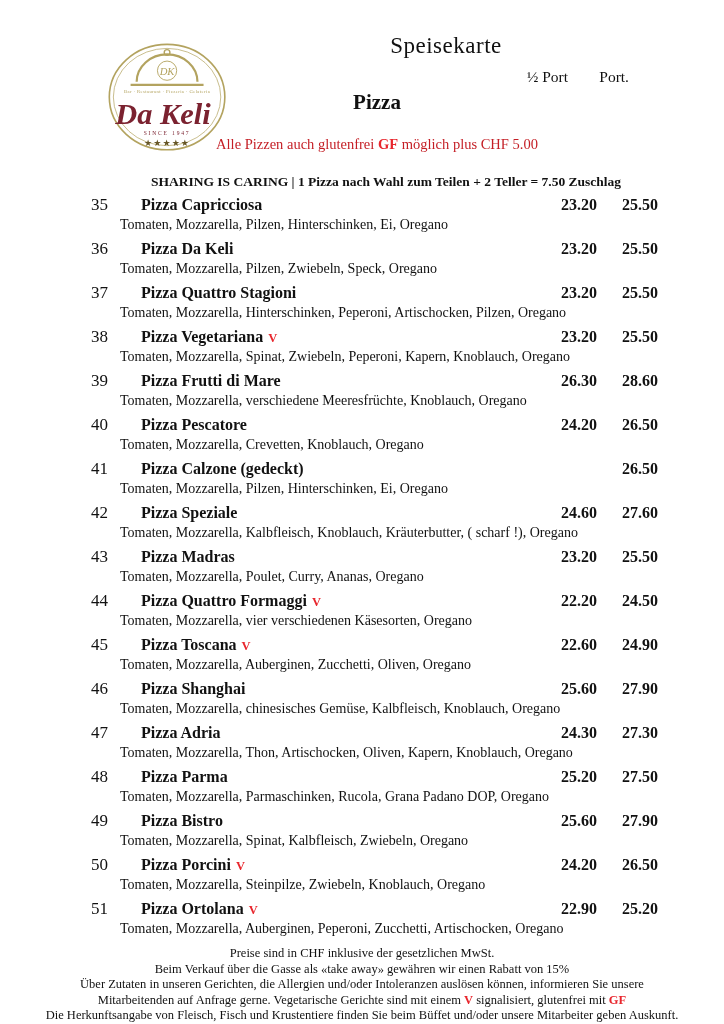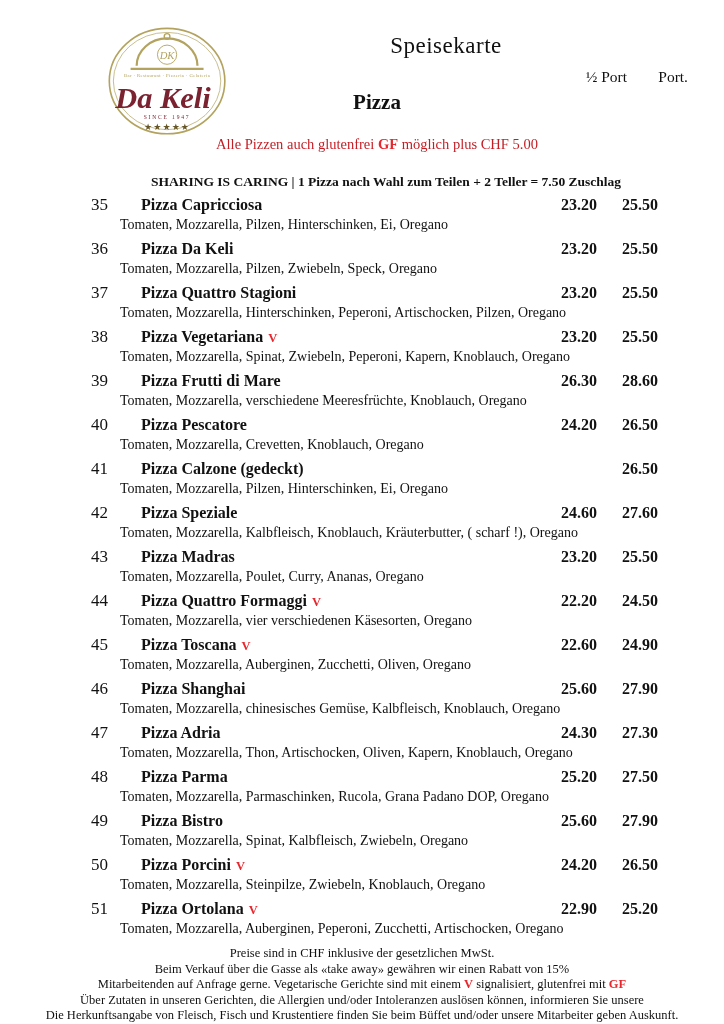--- a/index.html
+++ b/index.html
@@ -7,35 +7,35 @@
   .page {
     position:relative;
     width:724px; height:1024px;
     margin:0 auto;
     background:#ffffff;
     font-family:"Liberation Serif","DejaVu Serif",serif;
     color:#111111;
     overflow:hidden;
   }
   
-  .logo { position:absolute; left:86px; top:18px; width:152px; height:120px; }
+  .logo { position:absolute; left:86px; top:34px; width:152px; height:120px; }
   .logo svg { width:100%; height:100%; display:block; }
   
   .title {
     padding-top:33px;
     padding-left:168px;
     text-align:center;
     font-size:23px;
     font-weight:400;
     letter-spacing:0.5px;
   }
   .price-headers {
     display:flex;
     justify-content:flex-end;
-    padding-right:36px;
+    padding-right:95px;
     margin-top:9px;
     font-size:15.5px;
   }
   .price-headers .h-half { width:70px; text-align:right; }
   .price-headers .h-full { width:61px; text-align:right; }
   
   .section-heading {
     text-align:center;
     padding-left:30px;
     margin-top:4px;
@@ -305,18 +305,18 @@
     </div>
     <div class="desc-row">
       <span class="desc">Tomaten, Mozzarella, Auberginen, Peperoni, Zucchetti, Artischocken, Oregano</span>
     </div>
   </div>
 </div>
 
   <div class="footer">
     <p>Preise sind in CHF inklusive der gesetzlichen MwSt.</p>
     <p>Beim Verkauf über die Gasse als «take away» gewähren wir einen Rabatt von 15%</p>
+    <p>Über Zutaten in unseren Gerichten, die Allergien und/oder Intoleranzen auslösen können, informieren Sie unsere</p>
     <p><span>Mitarbeitenden auf Anfrage gerne. Vegetarische Gerichte sind mit einem </span><span class="red">V</span><span> signalisiert, glutenfrei mit </span><span class="red">GF</span></p>
-    <p>Über Zutaten in unseren Gerichten, die Allergien und/oder Intoleranzen auslösen können, informieren Sie unsere</p>
     <p>Die Herkunftsangabe von Fleisch, Fisch und Krustentiere finden Sie beim Büffet und/oder unsere Mitarbeiter geben Auskunft.</p>
   </div>
 
 </div>
 
 </body></html>

